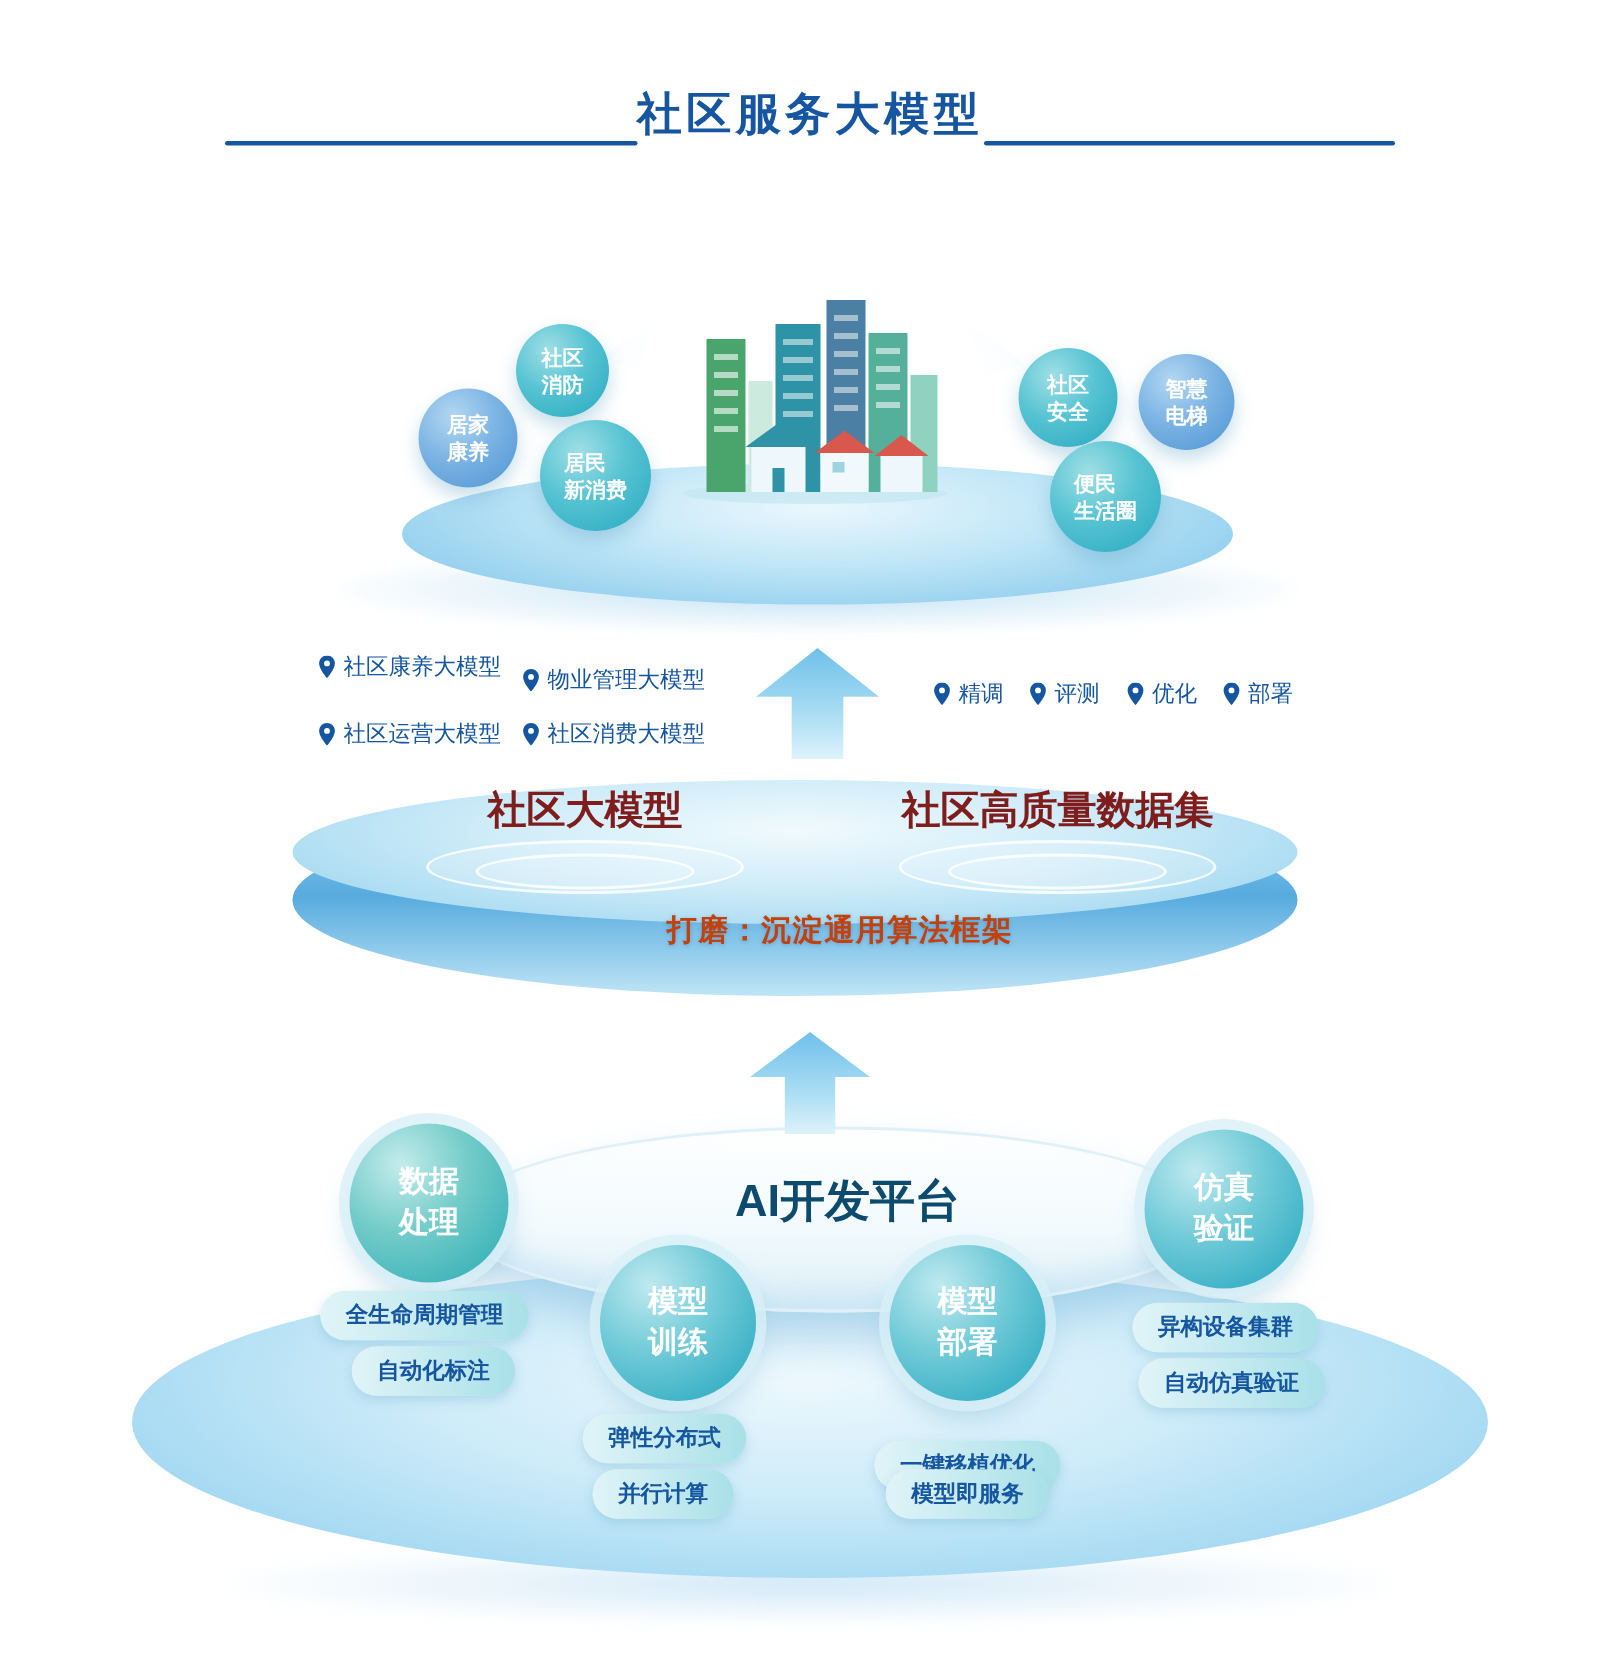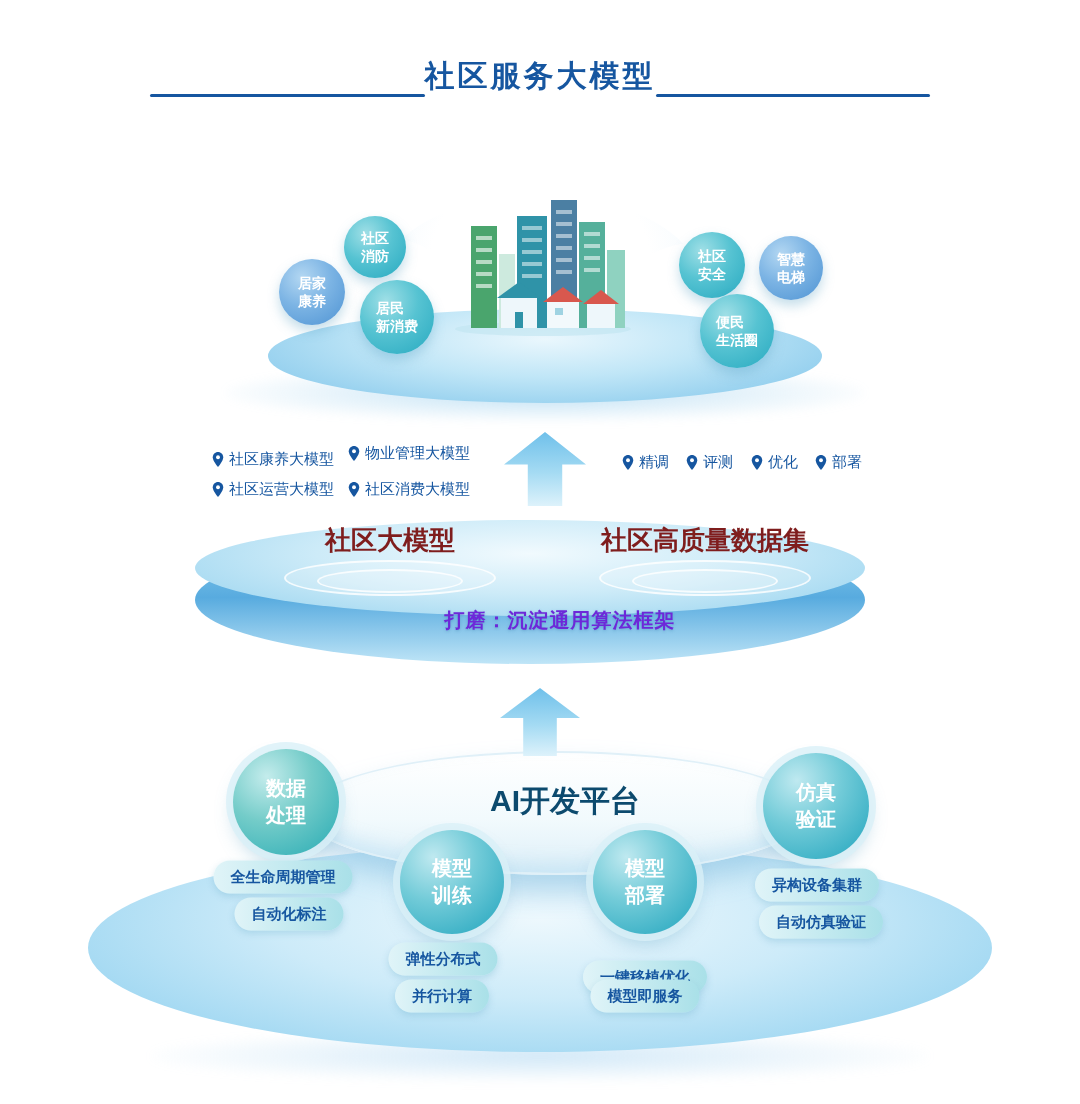--- a/index.html
+++ b/index.html
@@ -42,21 +42,21 @@
 
   
   .mid-side { position:absolute; left:530px; top:600px; width:670px; height:128px; transform:translate(-50%,-50%); border-radius:50%;
            background:linear-gradient(180deg, #8ccfee 0%, #58abdf 48%, #bfe5f7 100%); z-index:1; }
   .mid-top { position:absolute; left:530px; top:568px; width:670px; height:96px; transform:translate(-50%,-50%); border-radius:50%;
            background:radial-gradient(ellipse at 50% 35%, #f1fafe 0%, #cdebf8 45%, #93d1ee 100%); z-index:2; }
   .ripple { position:absolute; transform:translate(-50%,-50%); border-radius:50%;
            border:2px solid rgba(255,255,255,0.8); background:rgba(255,255,255,0.18); z-index:3; }
   .mid-title { position:absolute; transform:translate(-50%,-50%); font-size:26px; font-weight:bold; color:#7f1d1d;
            white-space:nowrap; z-index:4; }
-  .mid-banner { position:absolute; transform:translate(-50%,-50%); font-size:20px; font-weight:bold; color:#6d28d9;
+  .mid-banner { position:absolute; transform:translate(-50%,-50%); font-size:20px; font-weight:bold; color:#c2410c;
            white-space:nowrap; letter-spacing:1px; z-index:4; text-shadow:0 1px 3px rgba(40,110,160,0.35); }
 
   
   .bottom-disc { position:absolute; left:540px; top:948px; width:904px; height:208px; transform:translate(-50%,-50%); border-radius:50%;
            background:radial-gradient(ellipse at 50% 36%, #edf8fd 0%, #cdebf9 42%, #96d3f0 88%, #a8dbf4 100%); z-index:1; }
   .bottom-shadow { position:absolute; left:540px; top:1056px; width:780px; height:52px; transform:translate(-50%,-50%); border-radius:50%;
            background:radial-gradient(ellipse, rgba(165,210,240,0.5) 0%, rgba(165,210,240,0) 75%); filter:blur(5px); z-index:0; }
   .ring { position:absolute; left:557px; top:813px; width:506px; height:124px; transform:translate(-50%,-50%); border-radius:50%;
            background:linear-gradient(180deg, #ffffff 0%, #f2fafd 55%, #ddeff8 100%); border:2px solid #e0f0f8;
            box-shadow:0 16px 26px rgba(110,175,215,0.4), inset 0 -10px 16px rgba(170,215,240,0.35); z-index:2; }
@@ -142,21 +142,21 @@
 新消费</div>
   <div class="bubble teal" style="left:712px; top:265px; width:66px; height:66px;">社区
 安全</div>
   <div class="bubble blue" style="left:791px; top:268px; width:64px; height:64px;">智慧
 电梯</div>
   <div class="bubble teal" style="left:737px; top:331px; width:74px; height:74px;">便民
 生活圈</div>
 
   <div class="up-arrow" style="left:545px; top:469px; width:82px; height:74px;"></div>
 
-  <div class="pin-item" style="left:212px; top:450px;">
+  <div class="pin-item" style="left:212px; top:435px;">
     <svg viewBox="0 0 16 20" width="12" height="15">
         <path d="M8 0C4.13 0 1 3.13 1 7c0 5.25 7 13 7 13s7-7.75 7-13c0-3.87-3.13-7-7-7z" fill="#1656a0"></path>
         <circle cx="8" cy="7" r="2.6" fill="#fff"></circle>
       </svg>
     <span>社区康养大模型</span>
   </div>
   <div class="pin-item" style="left:348px; top:444px;">
     <svg viewBox="0 0 16 20" width="12" height="15">
         <path d="M8 0C4.13 0 1 3.13 1 7c0 5.25 7 13 7 13s7-7.75 7-13c0-3.87-3.13-7-7-7z" fill="#1656a0"></path>
         <circle cx="8" cy="7" r="2.6" fill="#fff"></circle>

